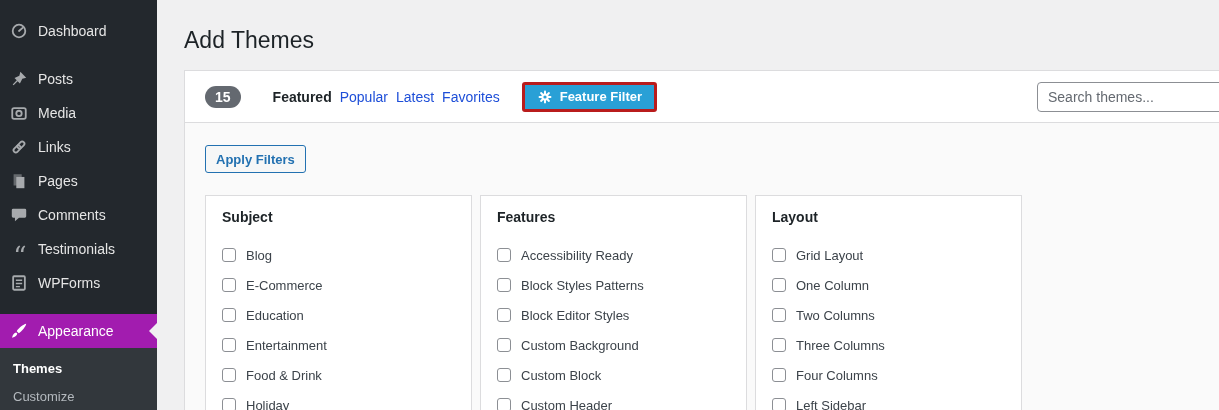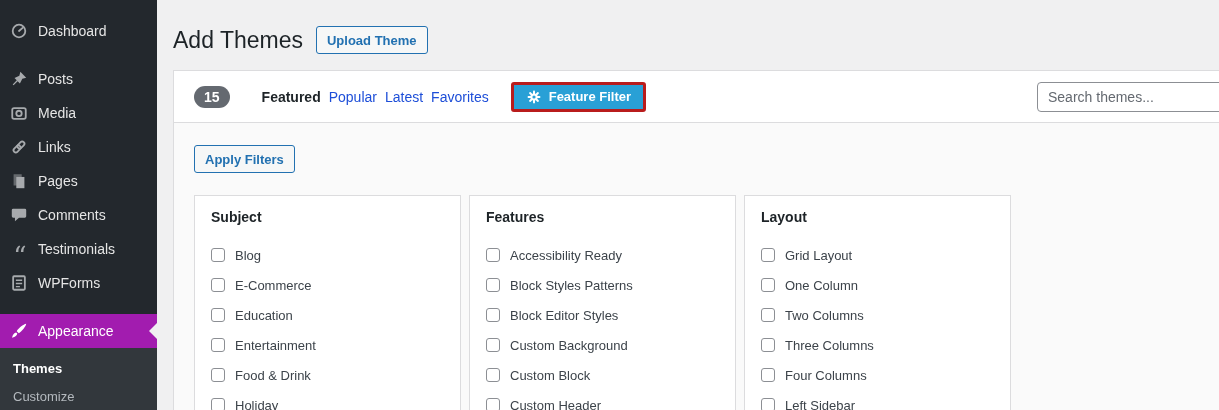--- a/index.html
+++ b/index.html
@@ -41,21 +41,21 @@
   .submenu {
     list-style:none; background:#32373c; padding:7px 0 12px;
   }
   .submenu li {
     height:28px; line-height:28px; padding-left:13px; font-size:13px;
     color:#b4b9be; cursor:pointer;
   }
   .submenu li.current-sub { color:#fff; font-weight:bold; }
 
   
-  .main { margin-left:157px; padding:26px 0 0 16px; height:410px; }
+  .main { margin-left:157px; padding:26px 0 0 27px; height:410px; }
   .page-head { display:flex; align-items:center; gap:13px; }
   .page-title { font-size:23px; font-weight:400; color:#1d2327; line-height:28px; }
   .btn-secondary {
     display:inline-flex; align-items:center; height:28px; padding:0 10px;
     background:#f6f7f7; border:1px solid #2271b1; border-radius:3px;
     color:#2271b1; font-size:13px; font-weight:600; cursor:pointer;
     font-family:"Liberation Sans", sans-serif;
   }
 
   .filter-card {
@@ -205,21 +205,20 @@
   <ul class="submenu">
     <li class="current-sub">Themes</li>
     <li>Customize</li>
   </ul>
 </div>
 
 <div class="main">
 
   <div class="page-head">
     <h1 class="page-title">Add Themes</h1>
-    <button class="btn-secondary">Upload Theme</button>
   </div>
 
   <div class="filter-card">
 
     <div class="filter-bar">
       <span class="count-badge">15</span>
       <ul class="filter-tabs">
         <li class="current-tab">Featured</li>
         <li>Popular</li>
         <li>Latest</li>

